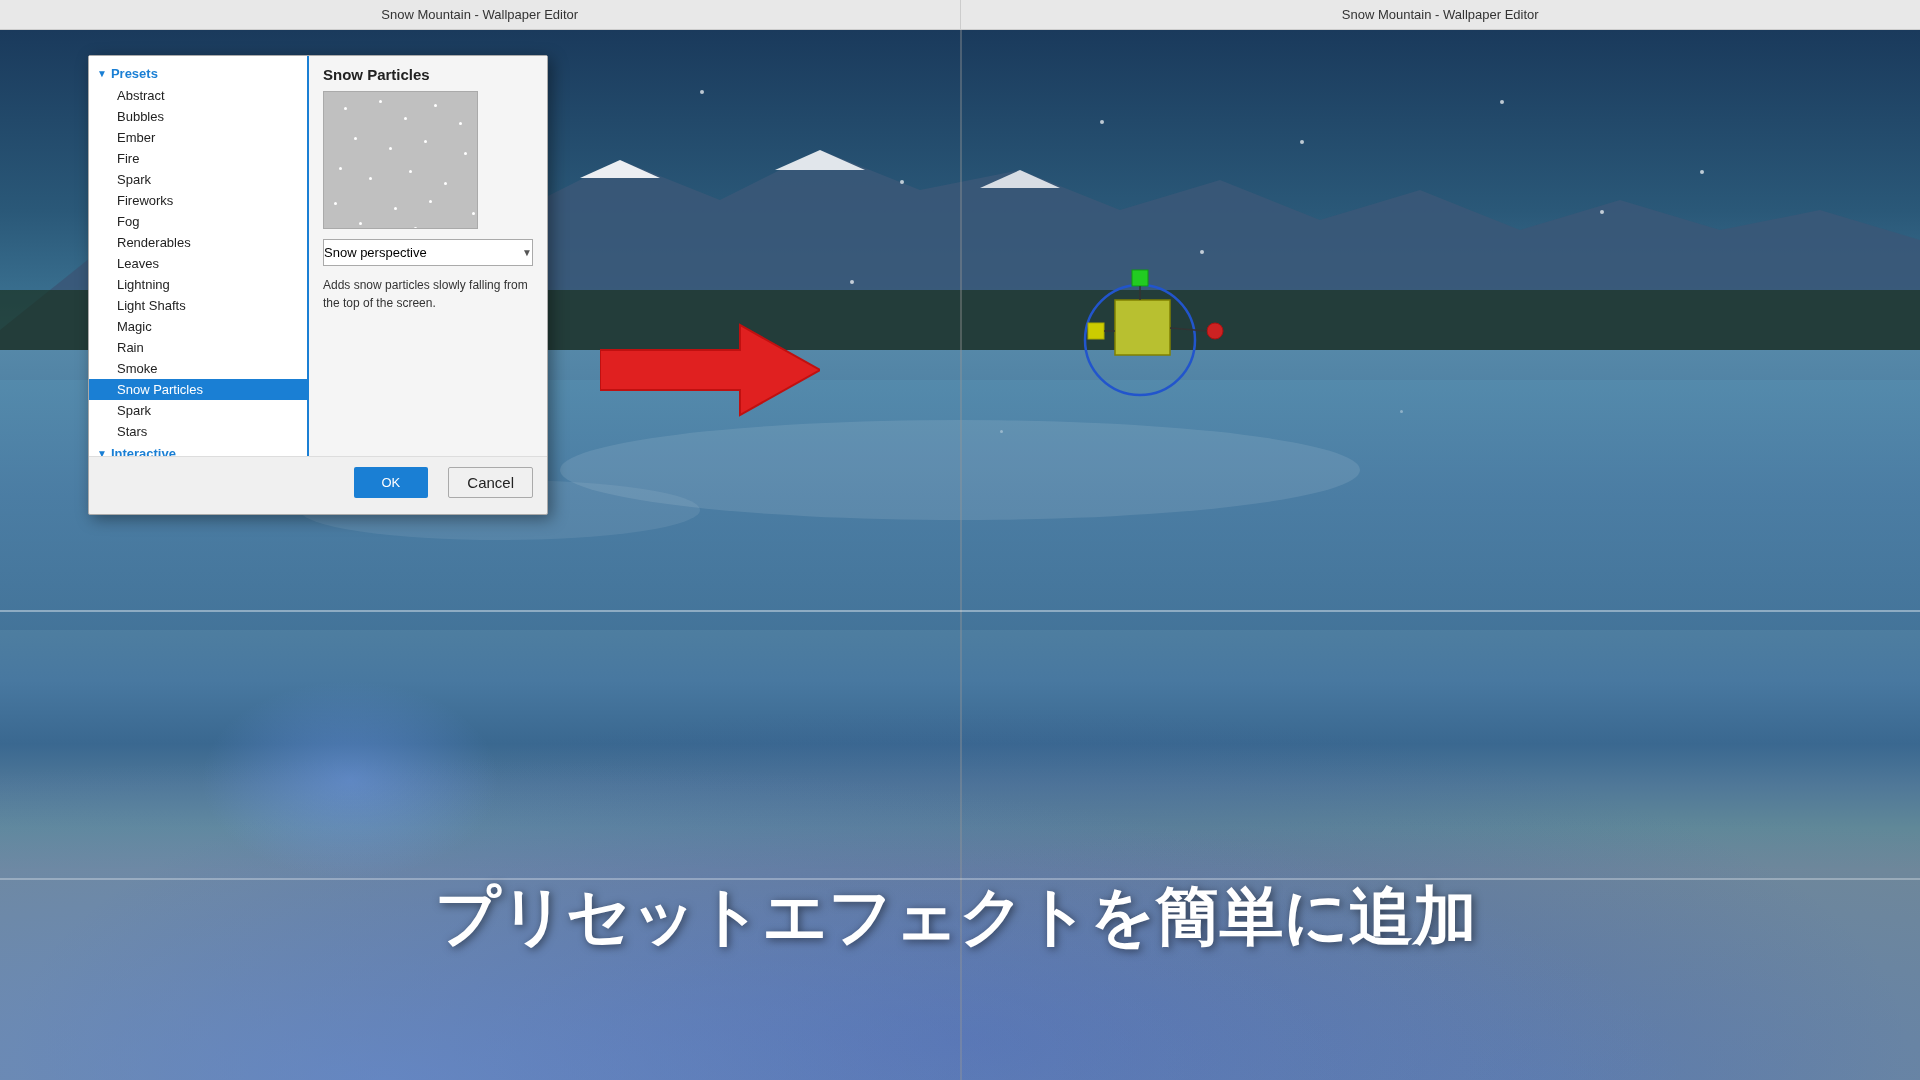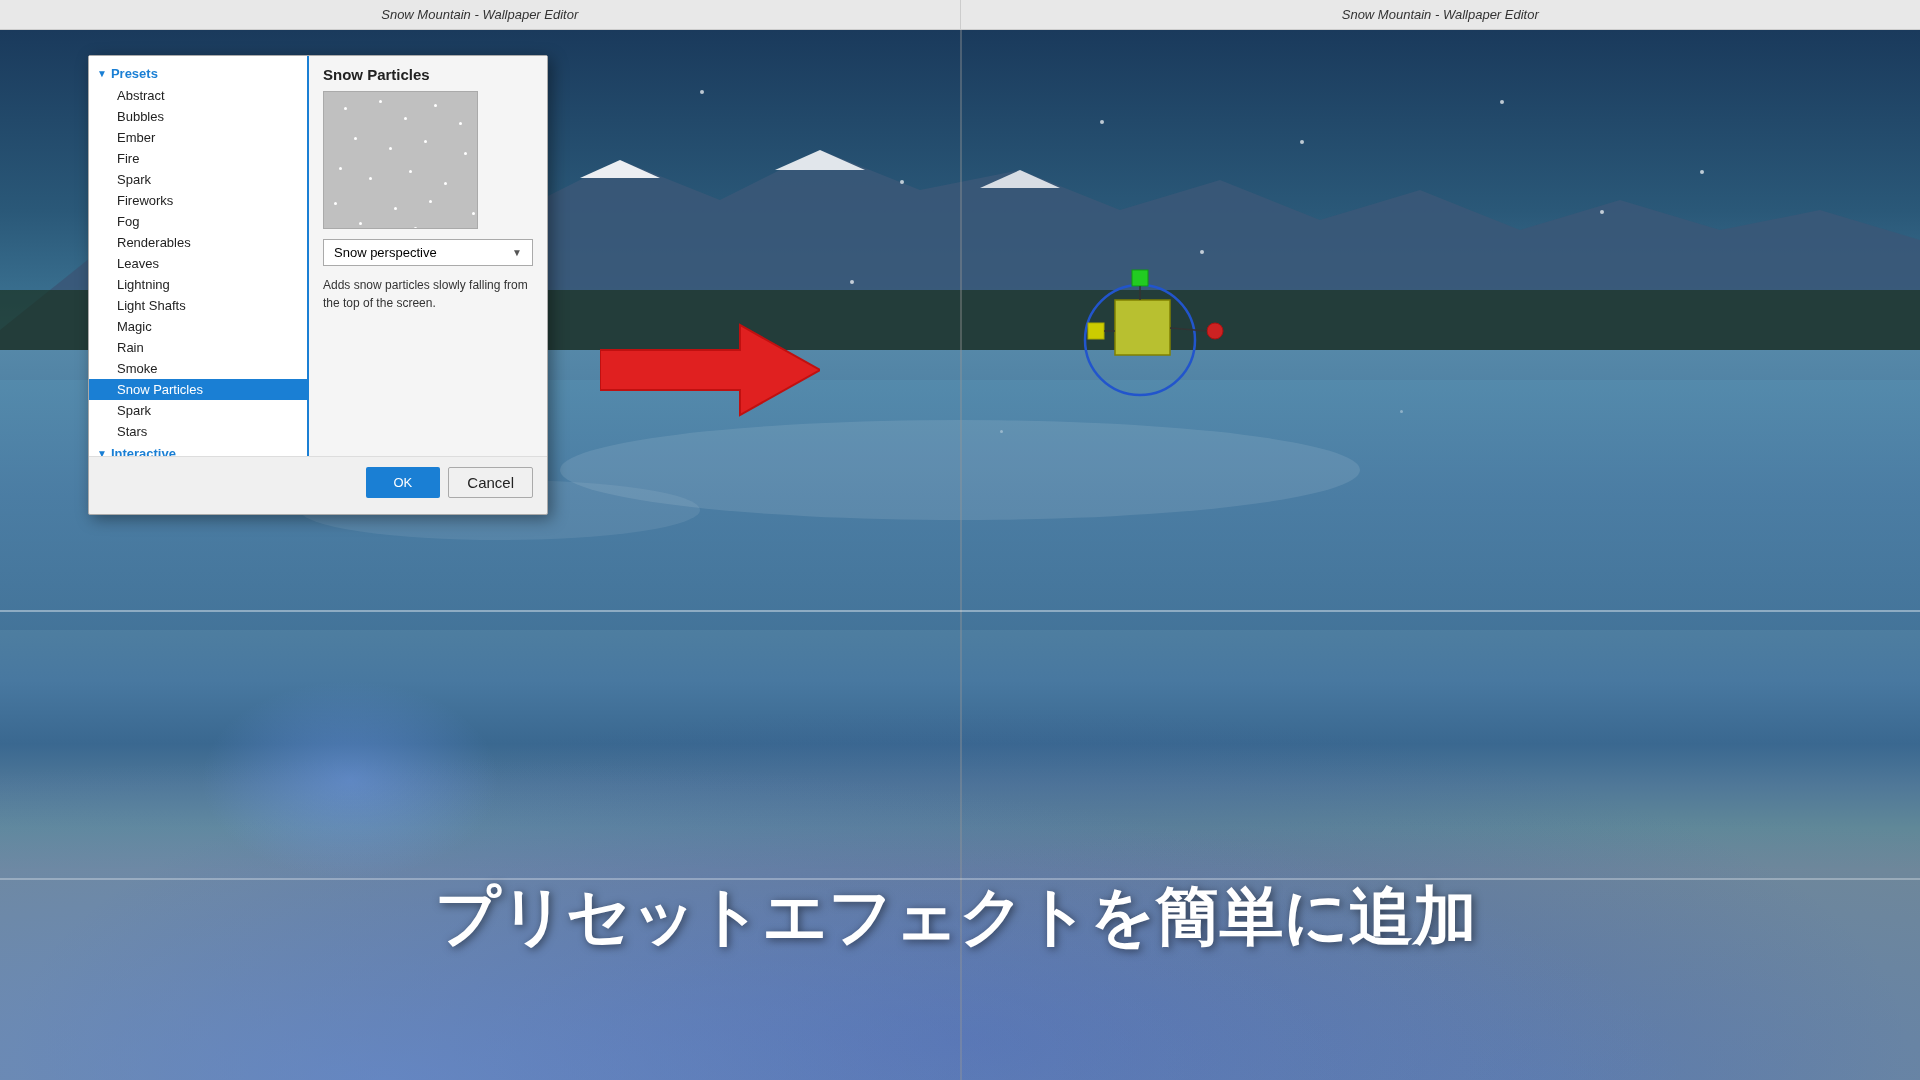--- a/index.html
+++ b/index.html
@@ -43,21 +43,20 @@
       justify-content: space-around;
       font-size: 13px;
       color: #333;
     }
 
     .top-bar-section {
       width: 50%;
       display: flex;
       align-items: flex-end;
       justify-content: center;
-      font-style: italic;
     }
 
     .top-bar-divider {
       width: 1px;
       height: 100%;
       background: #ccc;
     }
 
     
     .bg-mountains {
@@ -243,21 +242,21 @@
     }
 
     .dropdown-row {
       display: flex;
       align-items: center;
       margin-bottom: 10px;
     }
 
     .dropdown-btn {
       width: 210px;
-      padding: 5px 10px;
+      padding: 5px 0;
       border: 1px solid #aaa;
       background: white;
       font-size: 13px;
       display: flex;
       align-items: center;
       justify-content: space-between;
       cursor: pointer;
     }
 
     .dropdown-btn .caret {
@@ -268,21 +267,21 @@
     .preview-desc {
       font-size: 12px;
       color: #333;
       line-height: 1.5;
     }
 
     
     .dialog-buttons {
       display: flex;
       justify-content: flex-end;
-      gap: 8px;
+      gap: 20px;
       padding: 10px 14px 6px;
       background: #f0f0f0;
       border-top: 1px solid #ddd;
     }
 
     .btn-ok {
       padding: 6px 28px;
       background: #1a7fd4;
       color: white;
       border: none;

